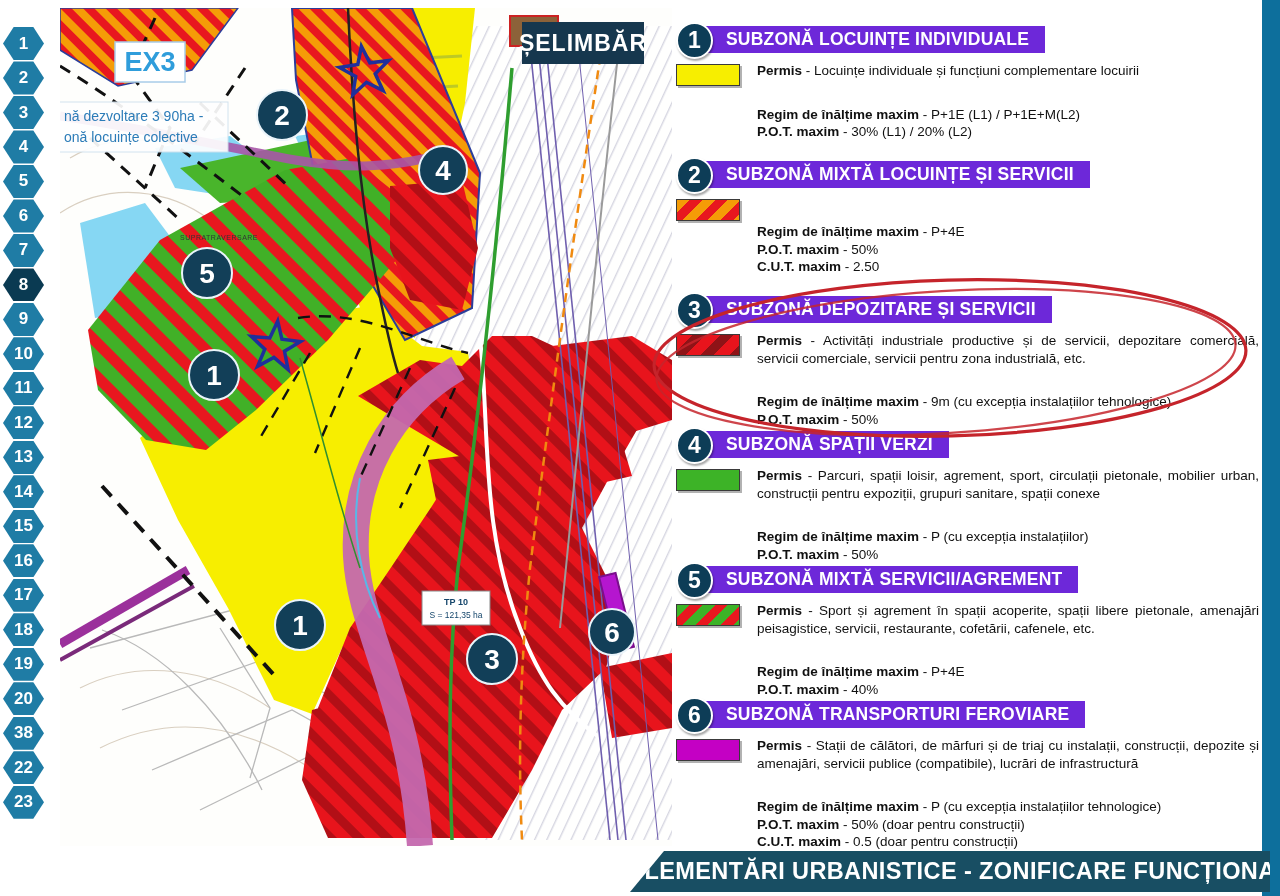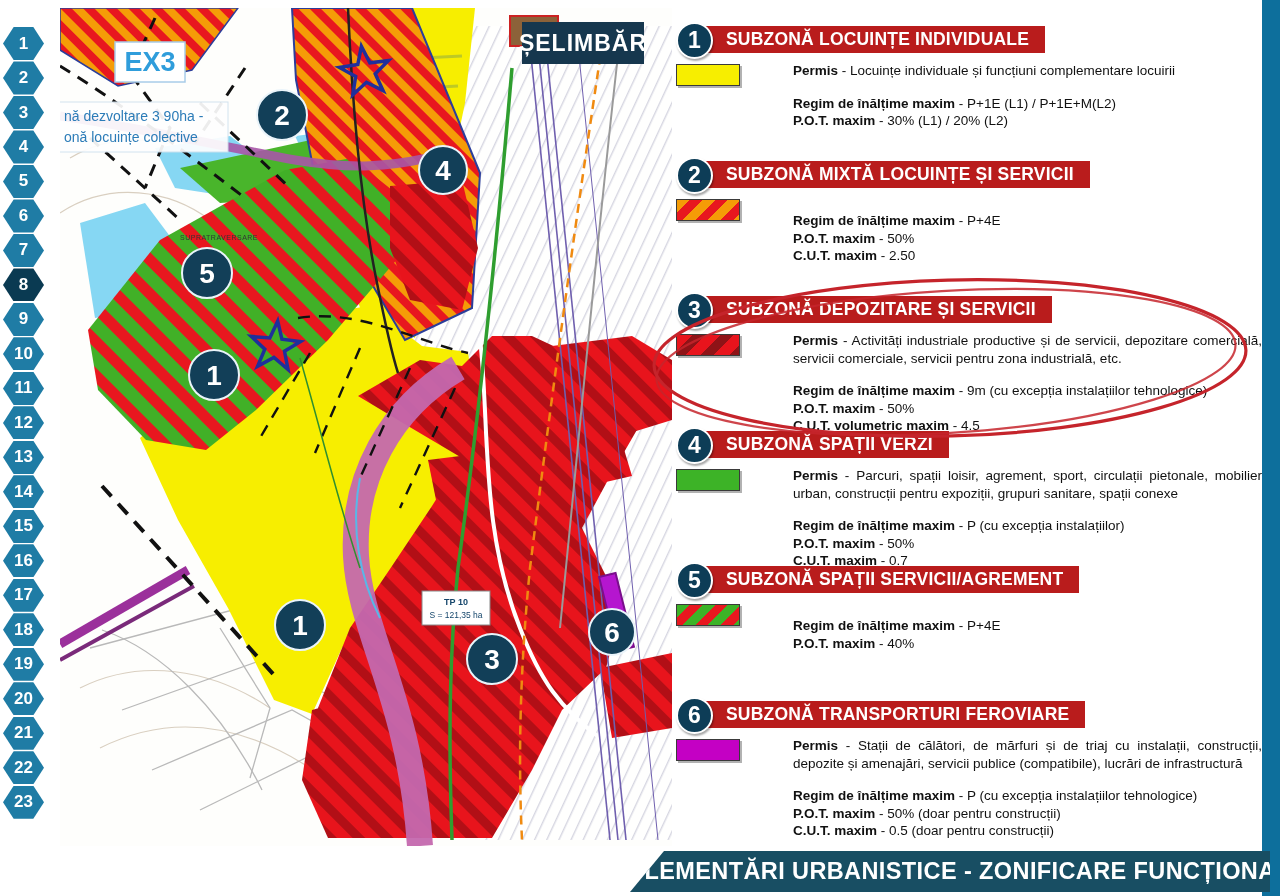--- a/index.html
+++ b/index.html
@@ -27,38 +27,38 @@
   .leg{position:relative;height:135px;}
   .leg-head{position:relative;height:31px;padding-left:22px;}
   .badge{
     position:absolute;left:0;top:-4px;width:37px;height:37px;border-radius:50%;
     background:#0d3d57;border:2px solid #fff;box-sizing:border-box;
     color:#fff;font-weight:bold;font-size:23px;
     display:flex;align-items:center;justify-content:center;z-index:2;
     box-shadow:1px 2px 2px rgba(0,0,0,.35);
   }
   .bar{
-    display:inline-block;background:#b91c1c;color:#fff;font-weight:bold;
+    display:inline-block;background:#6d28d9;color:#fff;font-weight:bold;
     font-size:17.5px;line-height:27px;padding:0 16px 0 28px;letter-spacing:.2px;
     white-space:nowrap;
   }
-  .leg-body{display:flex;margin-top:5px;gap:36px;}
+  .leg-body{display:flex;margin-top:5px;}
   .swatch{
     width:64px;height:22px;margin:2px 17px 0 0;flex:none;box-sizing:border-box;
     border:1px solid #3a3a3a;box-shadow:2px 2px 0 rgba(0,0,0,.3);
   }
   .sw-yellow{background:#f7ee00;}
   .sw-orange-red{background:repeating-linear-gradient(135deg,#f59c07 0 9px,#e8171f 9px 18px);}
   .sw-red-dark{background:repeating-linear-gradient(135deg,#e8141c 0 11px,#8f1317 11px 20px);}
   .sw-green{background:#3db327;}
   .sw-green-red{background:repeating-linear-gradient(135deg,#3db327 0 9px,#e8171f 9px 18px);}
   .sw-purple{background:#c400c4;}
   .txt{width:502px;font-size:13.5px;line-height:17.5px;}
   .permis{margin:0;text-align:justify;}
-  .rules{margin-top:15px;}
+  .rules{margin-top:26px;}
   .rule{margin:0;}
   
   .annot{position:absolute;left:0;top:0;width:1280px;height:896px;z-index:6;pointer-events:none;}
   
   .right-bar{position:absolute;left:1262px;top:0;width:18px;height:896px;background:#0d6f9c;z-index:1;}
   .footer{
     position:absolute;left:630px;top:851px;width:640px;height:41px;background:#184e63;
     clip-path:polygon(34px 0,100% 0,100% 100%,0 100%);
     display:flex;align-items:center;justify-content:center;z-index:3;
   }
@@ -81,21 +81,21 @@
   <div class="hex">11</div>
   <div class="hex">12</div>
   <div class="hex">13</div>
   <div class="hex">14</div>
   <div class="hex">15</div>
   <div class="hex">16</div>
   <div class="hex">17</div>
   <div class="hex">18</div>
   <div class="hex">19</div>
   <div class="hex">20</div>
-  <div class="hex">21</div>
+  <div class="hex">38</div>
   <div class="hex">22</div>
   <div class="hex">23</div>
 </div>
 
 <div class="map-wrap">
 <svg width="612" height="838" viewBox="0 0 612 838" xmlns="http://www.w3.org/2000/svg">
   <defs>
     <pattern id="pOR" width="16" height="16" patternUnits="userSpaceOnUse" patternTransform="rotate(-45)">
       <rect width="16" height="16" fill="#f59c07"></rect>
           <rect width="8" height="16" fill="#e8171f"></rect>
@@ -337,25 +337,26 @@
           <div class="rule"><b>P.O.T. maxim</b><span> - 50%</span></div>
           <div class="rule"><b>C.U.T. maxim</b><span> - 0.7</span></div>
         </div>
       </div>
     </div>
   </section>
 
   <section class="leg">
     <div class="leg-head">
       <div class="badge">5</div>
-      <div class="bar">SUBZONĂ SPAȚII SERVICII/AGREMENT</div>
+      <div class="bar">SUBZONĂ MIXTĂ SERVICII/AGREMENT</div>
     </div>
     <div class="leg-body">
       <div class="swatch sw-green-red"></div>
       <div class="txt">
+        <p class="permis"><b>Permis</b><span> - Sport și agrement în spații acoperite, spații libere pietonale, amenajări peisagistice, servicii, restaurante, cofetării, cafenele, etc.</span></p>
         <div class="rules">
           <div class="rule"><b>Regim de înălțime maxim</b><span> - P+4E</span></div>
           <div class="rule"><b>P.O.T. maxim</b><span> - 40%</span></div>
         </div>
       </div>
     </div>
   </section>
 
   <section class="leg">
     <div class="leg-head">

